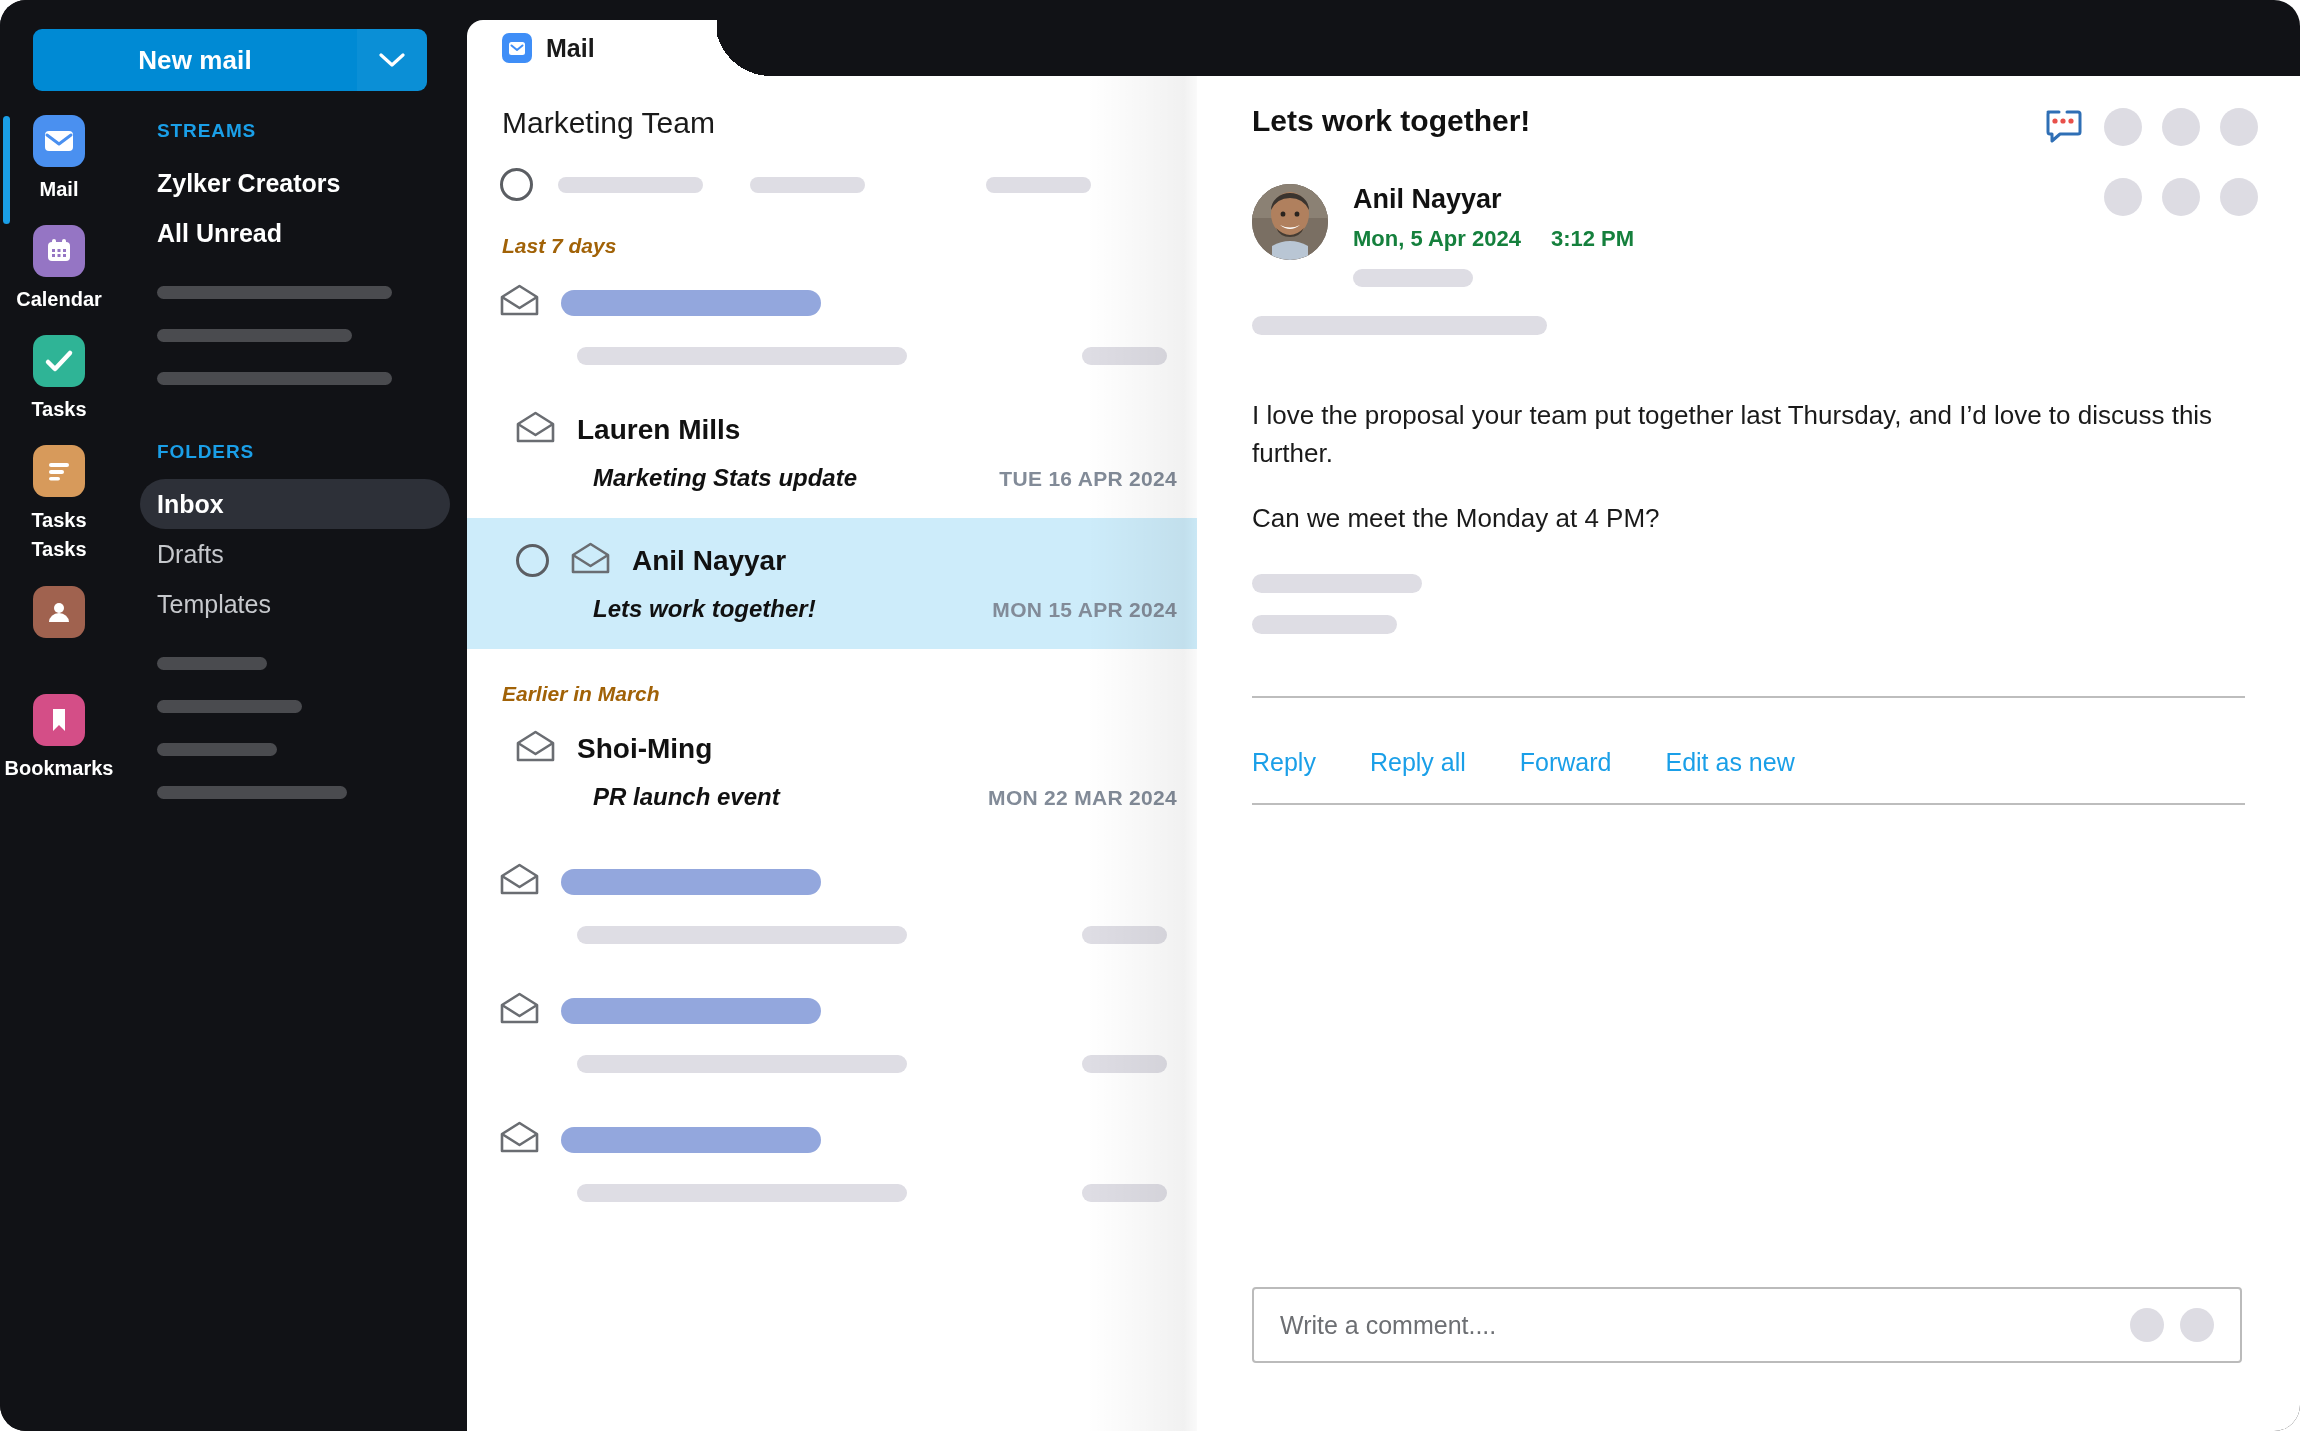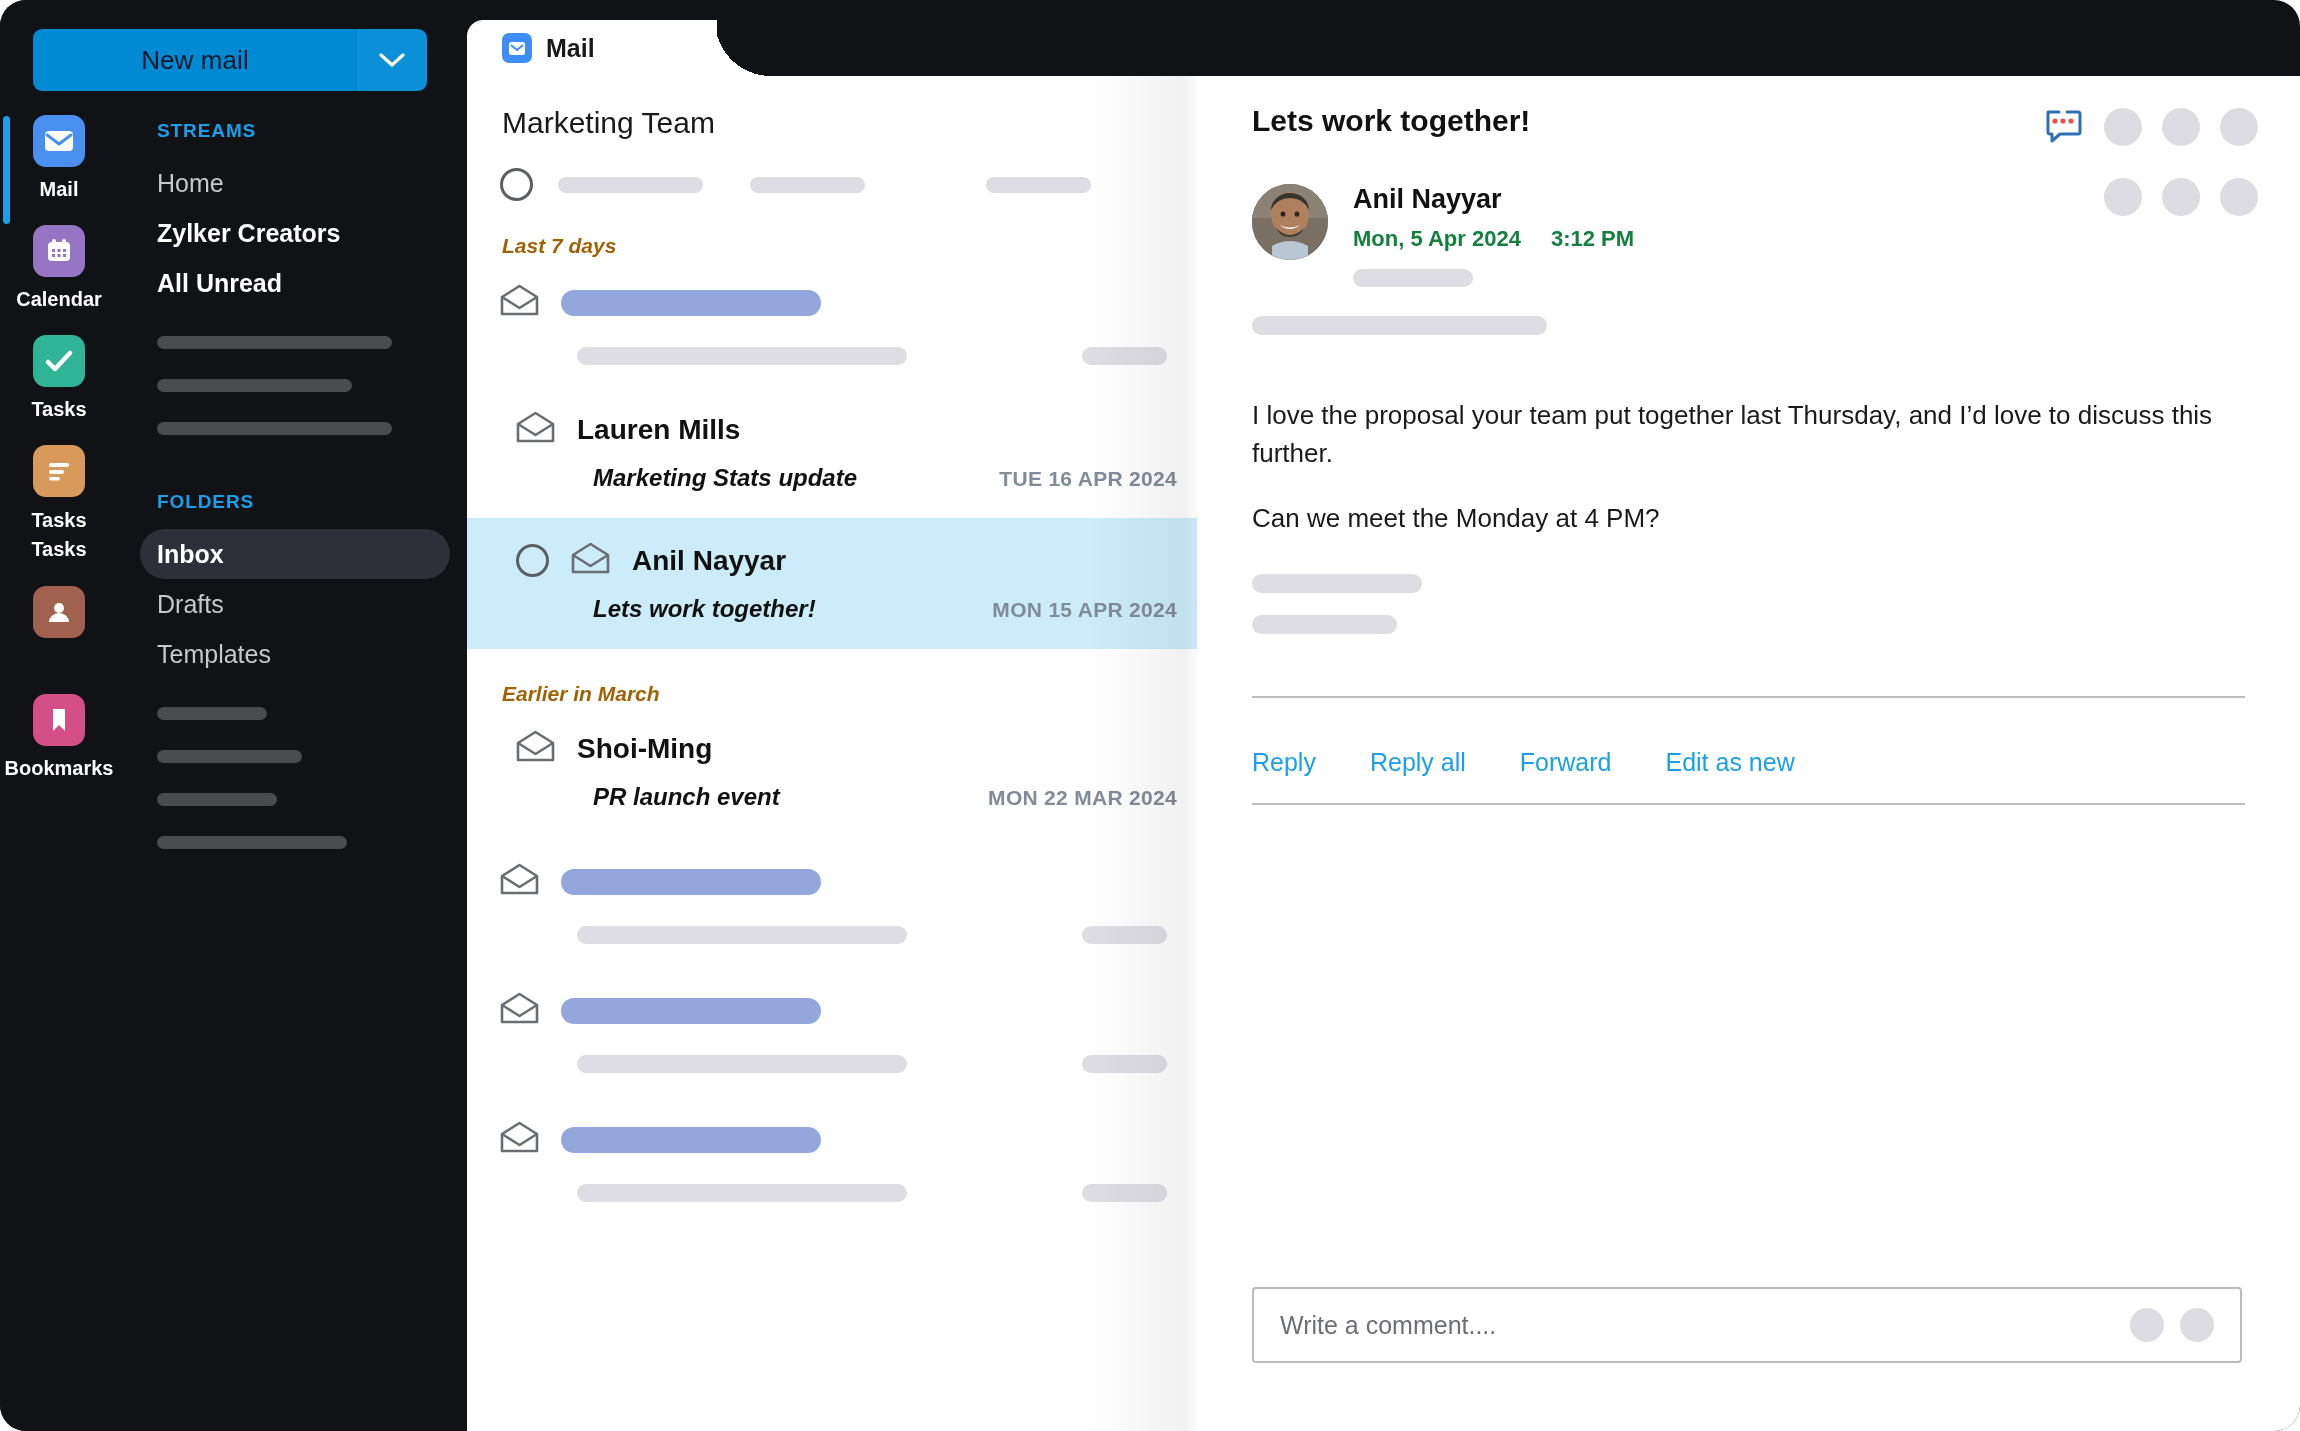--- a/index.html
+++ b/index.html
@@ -24,21 +24,21 @@
     background: #111216;
   }
   .newmail-wrap {
     position: absolute; left: 33px; top: 29px;
     width: 394px; height: 62px;
     display: flex; border-radius: 9px; overflow: hidden;
   }
   .newmail-main {
     flex: 1; background: #008ad4;
     display: flex; align-items: center; justify-content: center;
-    color: #0f172a; font-size: 26px; font-weight: normal;
+    color: #ffffff; font-size: 26px; font-weight: bold;
     letter-spacing: .1px; cursor: pointer;
   }
   .newmail-caret {
     width: 70px; background: #0b8fd6;
     display: flex; align-items: center; justify-content: center;
     cursor: pointer;
   }
   .newmail-caret svg { display: block; }
 
   
@@ -318,21 +318,20 @@
             </svg>
         </div>
         <div class="rail-label">Bookmarks</div>
       </div>
 
     </div>
 
     <div class="nav-col">
       <div class="nav-head">STREAMS</div>
       <div style="height:16px"></div>
-      <div class="nav-item dim">Home</div>
       <div class="nav-item bold">Zylker Creators</div>
       <div class="nav-item bold">All Unread</div>
 
       <div class="bar-row" style="margin-top:28px">
           <div class="bar" style="width:235px"></div>
         </div>
       <div class="bar-row" style="margin-top:30px">
           <div class="bar" style="width:195px"></div>
         </div>
       <div class="bar-row" style="margin-top:30px">

